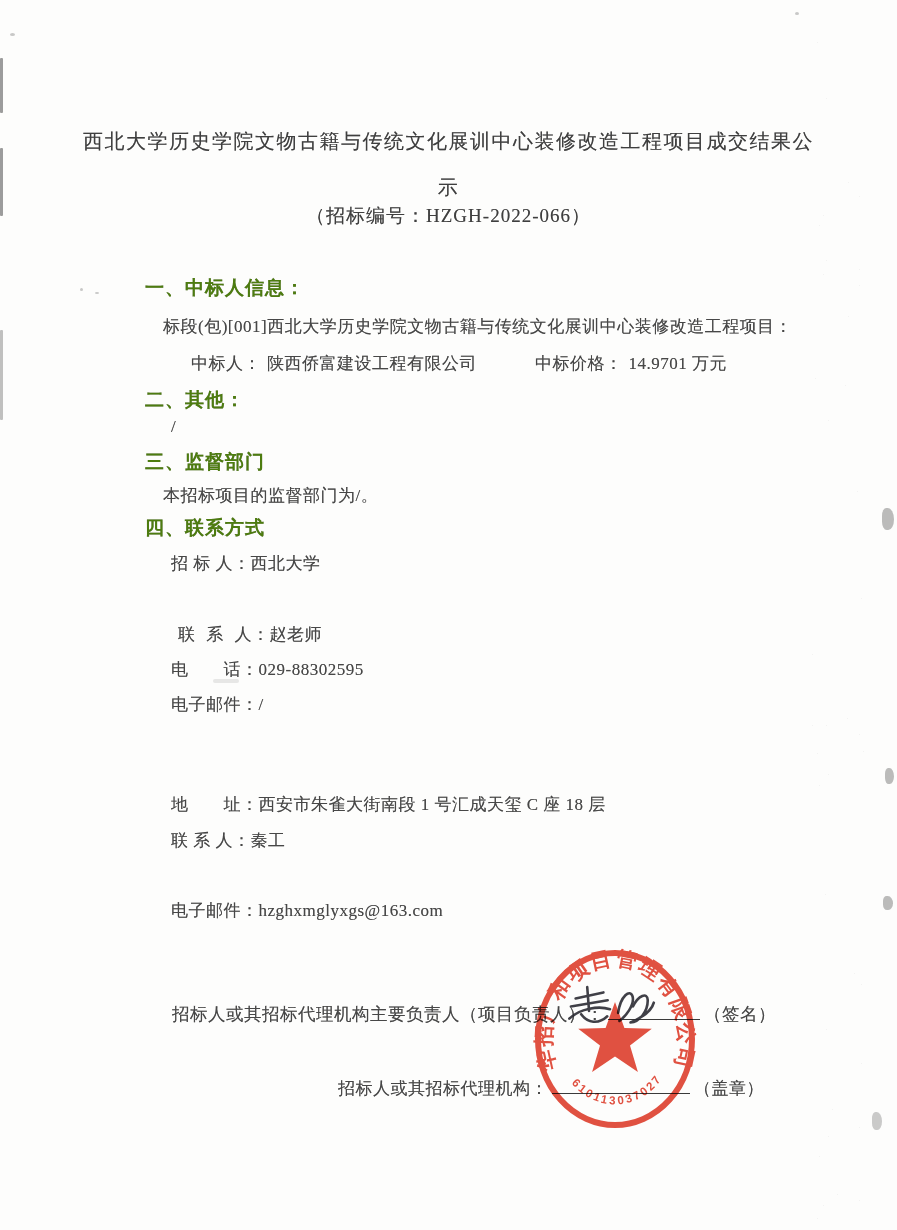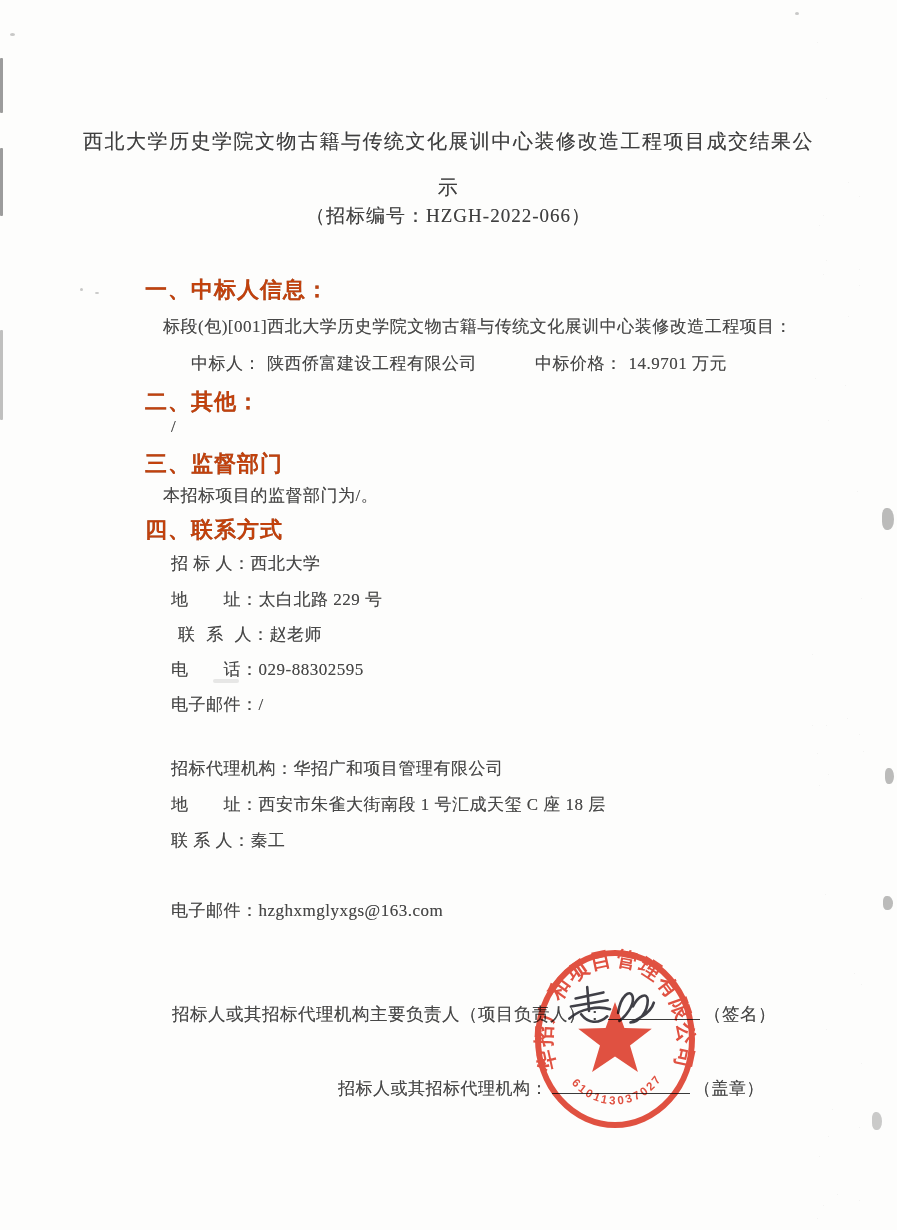--- a/index.html
+++ b/index.html
@@ -18,21 +18,21 @@
     color:#474747;
     text-shadow:0 0 0.5px rgba(80,80,80,.55);
     letter-spacing:0.5px;
   }
   .title{
     left:0;width:897px;text-align:center;
     font-size:20px;color:#3f3f3f;letter-spacing:1.5px;
   }
   .heading{
     font-family:"Liberation Sans","DejaVu Sans",sans-serif;
-    font-weight:bold;font-size:22px;color:#c2410c;
+    font-weight:bold;font-size:19px;color:#4d7c0f;
     letter-spacing:1px;
     text-align:right;
   }
   .pair .lbl{margin-right:6px;}
   .row{display:flex;align-items:flex-start;}
   .gap{display:inline-block;width:58px;}
   .sigline{display:inline-block;border-bottom:1.6px solid #3a3a3a;height:20px;vertical-align:baseline;}
   .u1{width:92px;margin:0 4px;}
   .u2{width:138px;margin:0 4px;}
   
@@ -67,26 +67,24 @@
 
   <div class="line heading" style="left:145px;top:387px;">二、其他：</div>
   <div class="line" style="left:171px;top:417px;">/</div>
 
   <div class="line heading" style="left:145px;top:449px;">三、监督部门</div>
   <div class="line" style="left:163px;top:484px;">本招标项目的监督部门为/。</div>
 
   <div class="line heading" style="left:145px;top:515px;">四、联系方式</div>
 
   <div class="line" style="left:171px;top:552px;"><span class="lbl">招 标 人：</span><span>西北大学</span></div>
-  <div class="line" style="left:171px;top:588px;"><span class="lbl">地　　址：</span><span>太白北路 229 号</span></div>
   <div class="line" style="left:178px;top:623px;font-family:Liberation Mono, monospace;"><span class="lbl">联 系 人：</span><span>赵老师</span></div>
   <div class="line" style="left:171px;top:658px;"><span class="lbl">电　　话：</span><span>029-88302595</span></div>
   <div class="line" style="left:171px;top:693px;"><span class="lbl">电子邮件：</span><span>/</span></div>
 
-  <div class="line" style="left:171px;top:757px;"><span class="lbl">招标代理机构：</span><span>华招广和项目管理有限公司</span></div>
   <div class="line" style="left:171px;top:793px;"><span class="lbl">地　　址：</span><span>西安市朱雀大街南段 1 号汇成天玺 C 座 18 层</span></div>
   <div class="line" style="left:171px;top:829px;"><span class="lbl">联 系 人：</span><span>秦工</span></div>
   <div class="line" style="left:171px;top:899px;"><span class="lbl">电子邮件：</span><span>hzghxmglyxgs@163.com</span></div>
 
   <div class="line" style="left:172px;top:999px;font-size:17.5px;">
     <span>招标人或其招标代理机构主要负责人（项目负责人）：</span><span class="sigline u1"></span><span>（签名）</span>
   </div>
   <div class="line" style="left:338px;top:1073px;font-size:17px;">
     <span>招标人或其招标代理机构：</span><span class="sigline u2"></span><span>（盖章）</span>
   </div>

